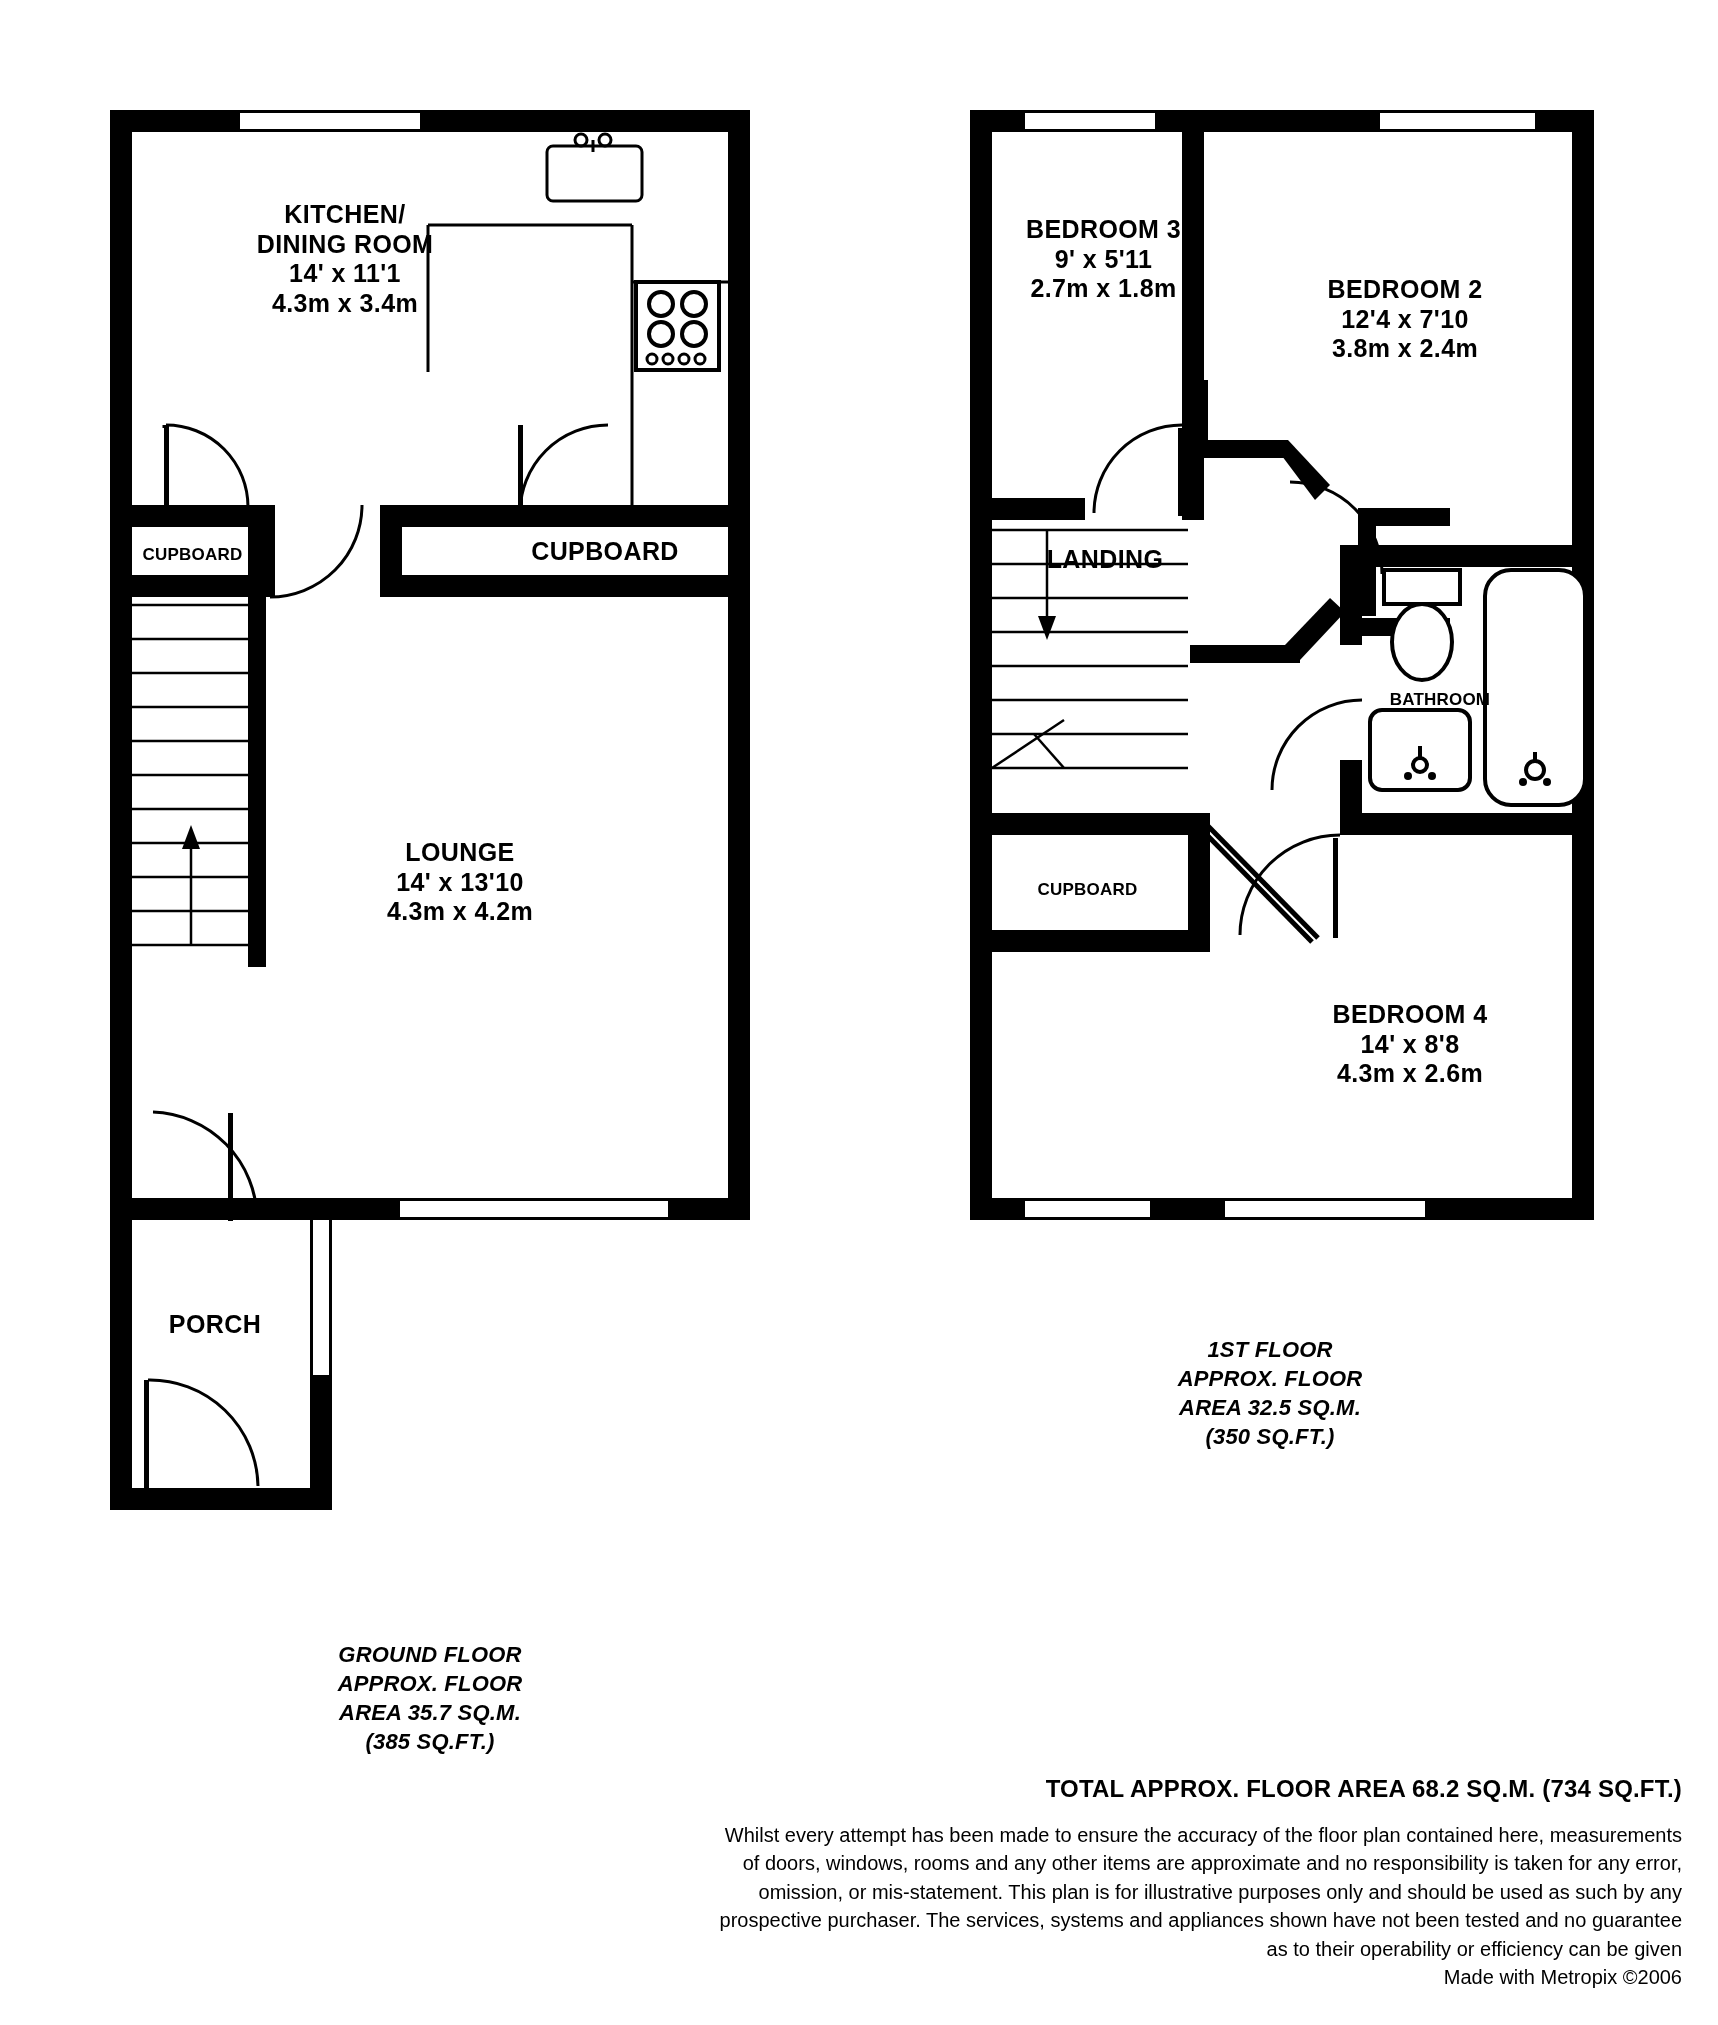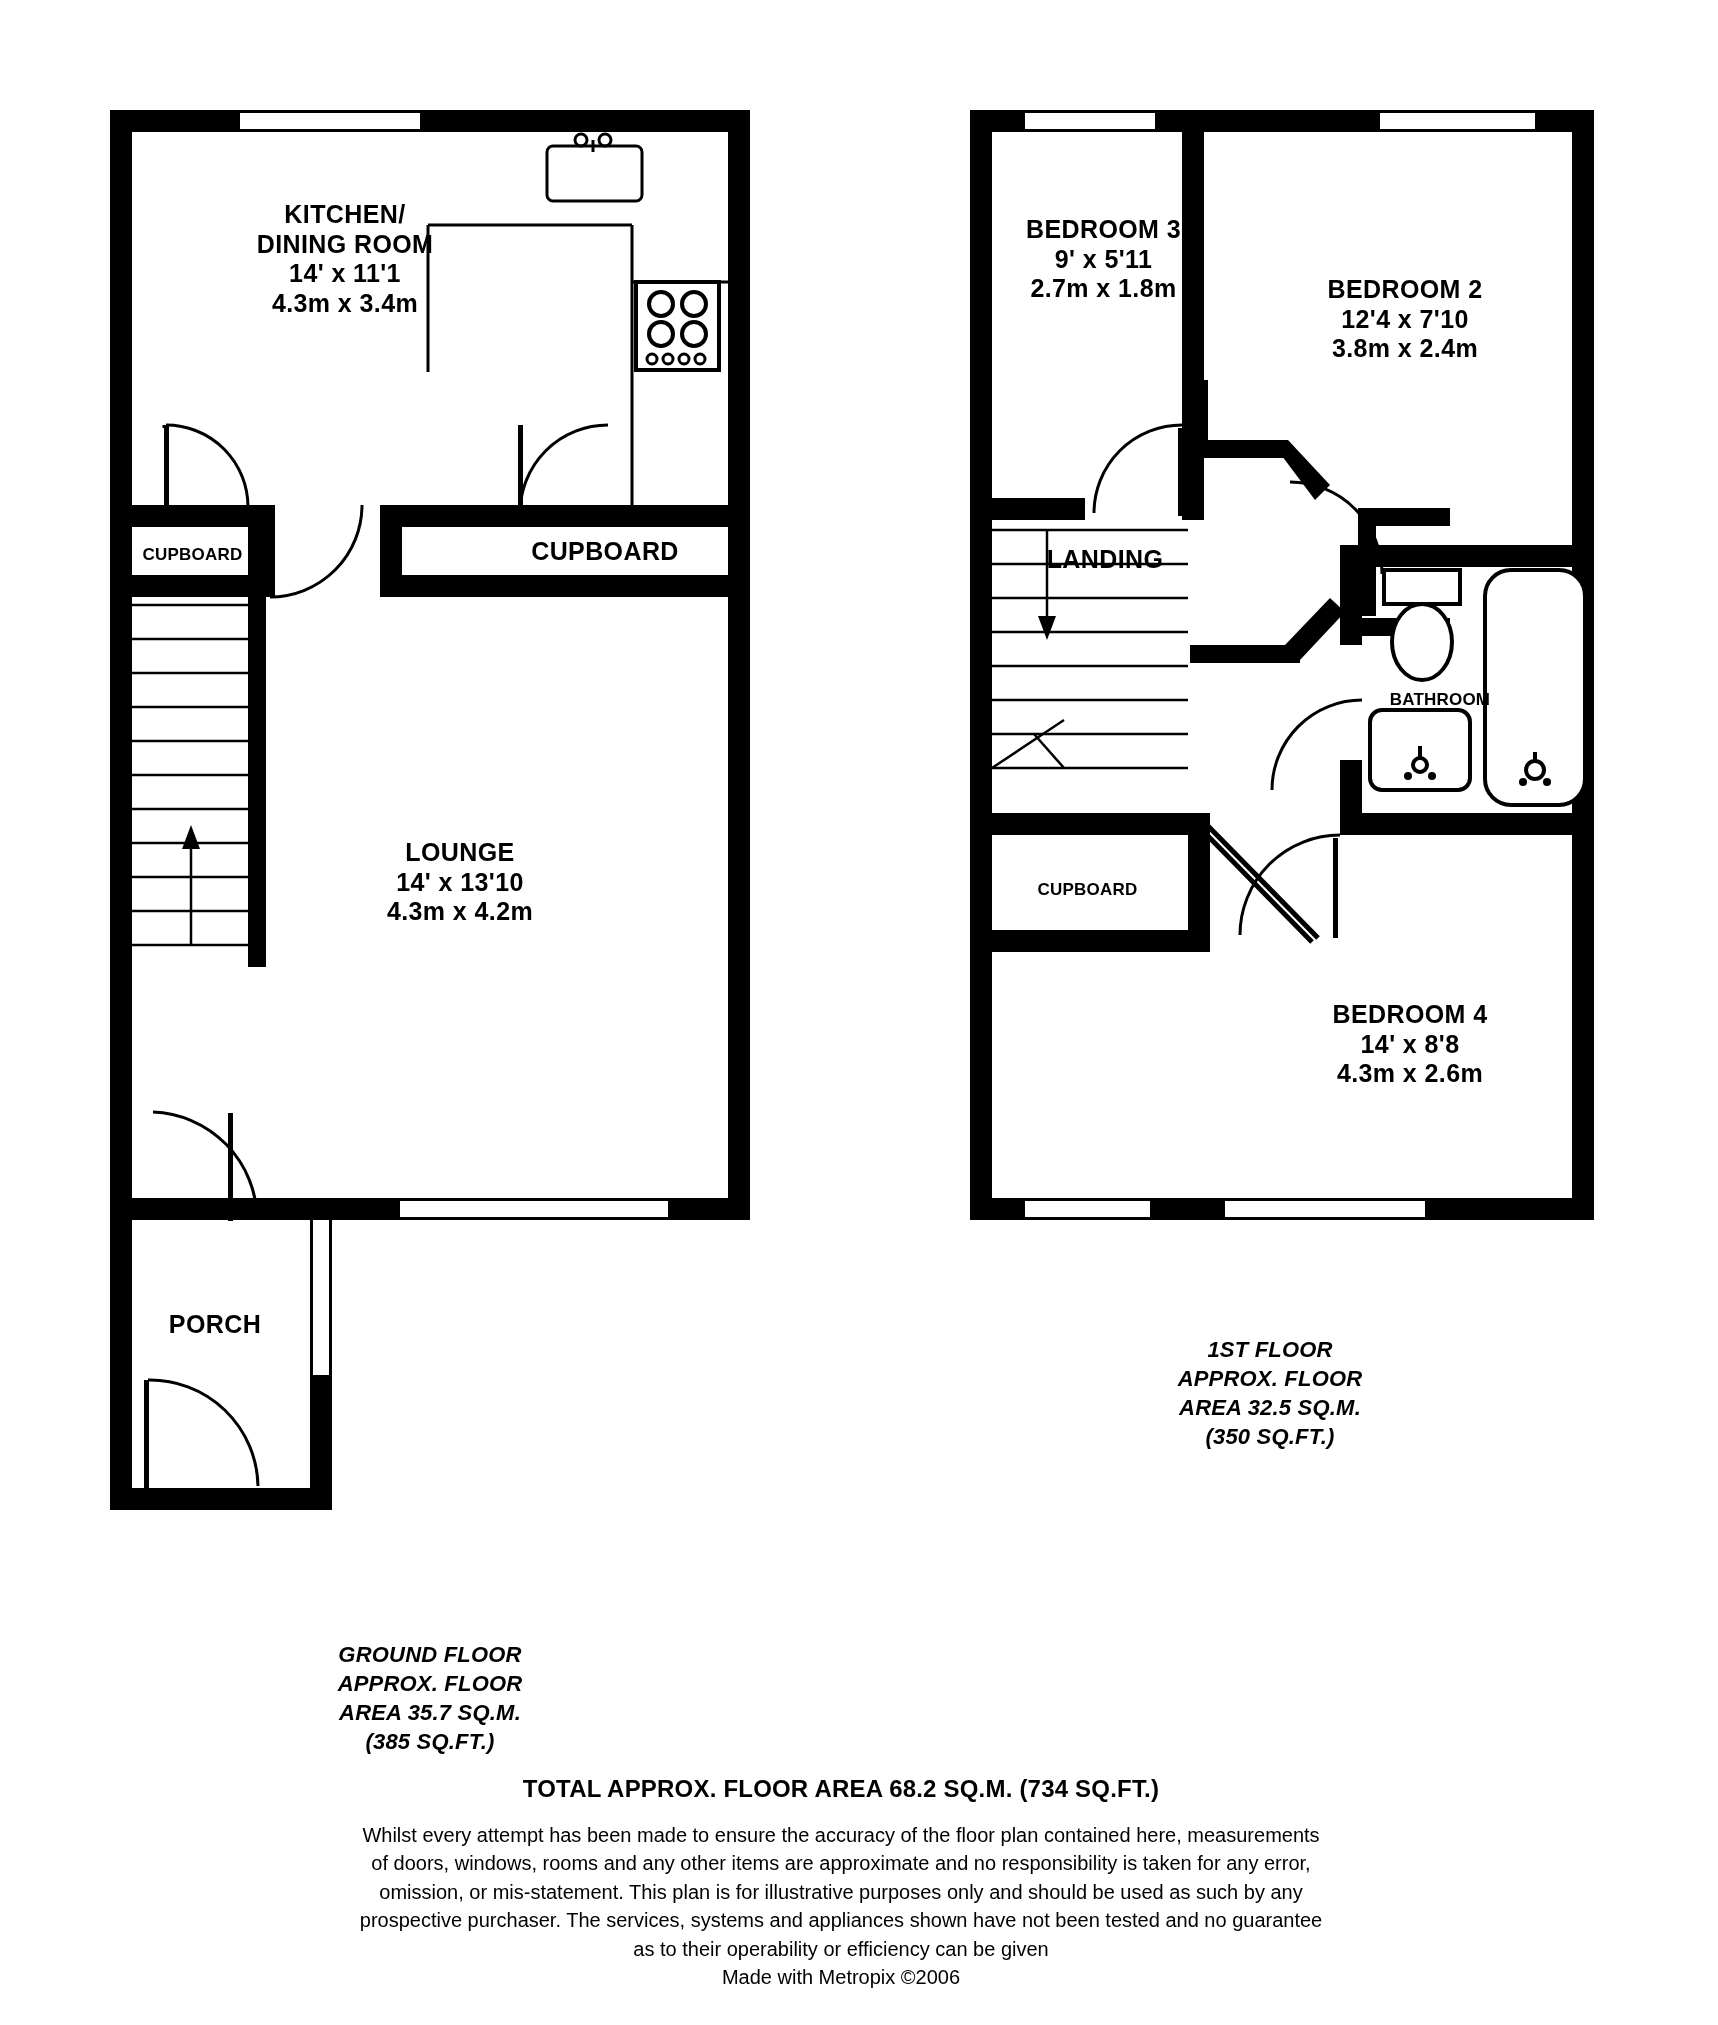--- a/index.html
+++ b/index.html
@@ -297,21 +297,21 @@
   <div>(350 SQ.FT.)</div>
 </div>
 
 <div class="note areaNote" style="left:260px;top:1640px;width:340px;">
   <div>GROUND FLOOR</div>
   <div>APPROX. FLOOR</div>
   <div>AREA 35.7 SQ.M.</div>
   <div>(385 SQ.FT.)</div>
 </div>
 
-<div class="footer" style="left:0;top:1775px;width:1682px;">
+<div class="footer" style="left:0;top:1775px;width:1682px;text-align:right;">
   <div class="total">TOTAL APPROX. FLOOR AREA 68.2 SQ.M. (734 SQ.FT.)</div>
   <div class="disc" style="margin-top:18px;">
     <div>Whilst every attempt has been made to ensure the accuracy of the floor plan contained here, measurements</div>
     <div>of doors, windows, rooms and any other items are approximate and no responsibility is taken for any error,</div>
     <div>omission, or mis-statement. This plan is for illustrative purposes only and should be used as such by any</div>
     <div>prospective purchaser. The services, systems and appliances shown have not been tested and no guarantee</div>
     <div>as to their operability or efficiency can be given</div>
     <div>Made with Metropix ©2006</div>
   </div>
 </div>

